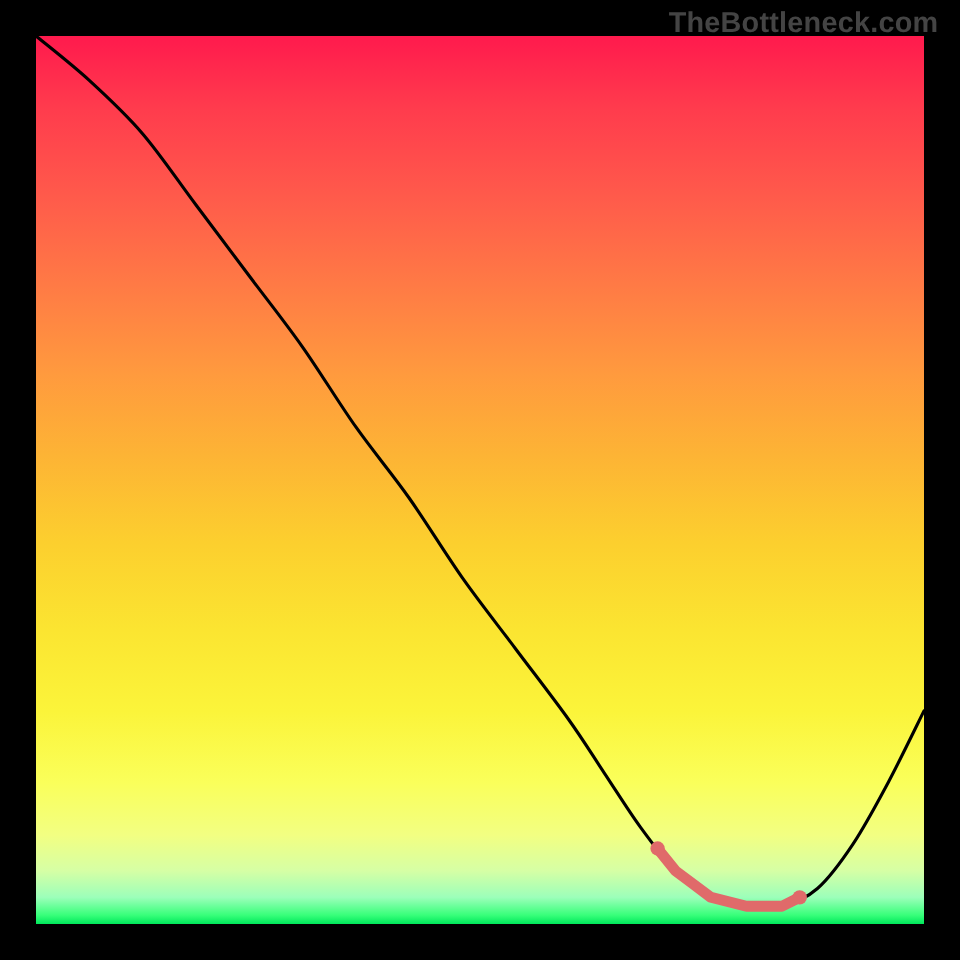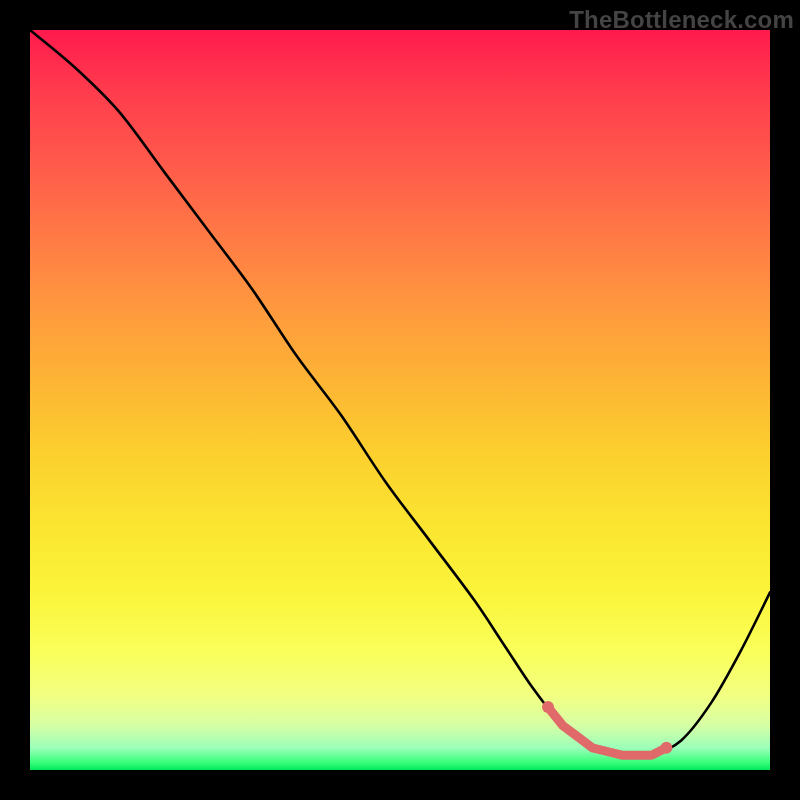--- a/index.html
+++ b/index.html
@@ -13,21 +13,21 @@
   }
   .frame {
     position: relative;
     width: 800px;
     height: 800px;
     background: #000;
   }
   .watermark {
     position: absolute;
     top: 6px;
-    right: 6px;
+    right: 18px;
     font-size: 24px;
     font-weight: 600;
     color: #444;
     letter-spacing: 0.2px;
     z-index: 10;
   }
   .plot-wrap {
     position: absolute;
     left: 30px;
     top: 30px;

